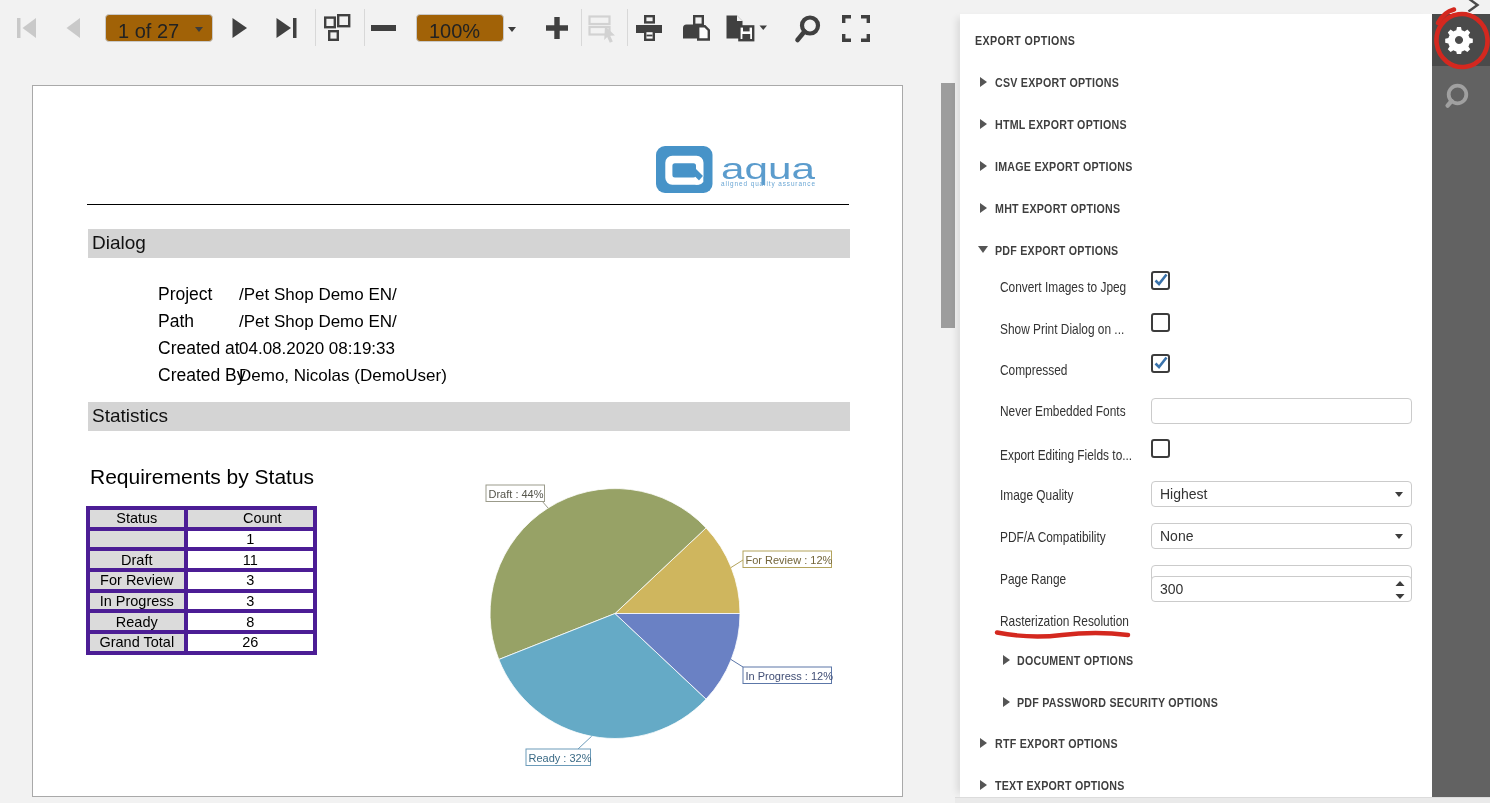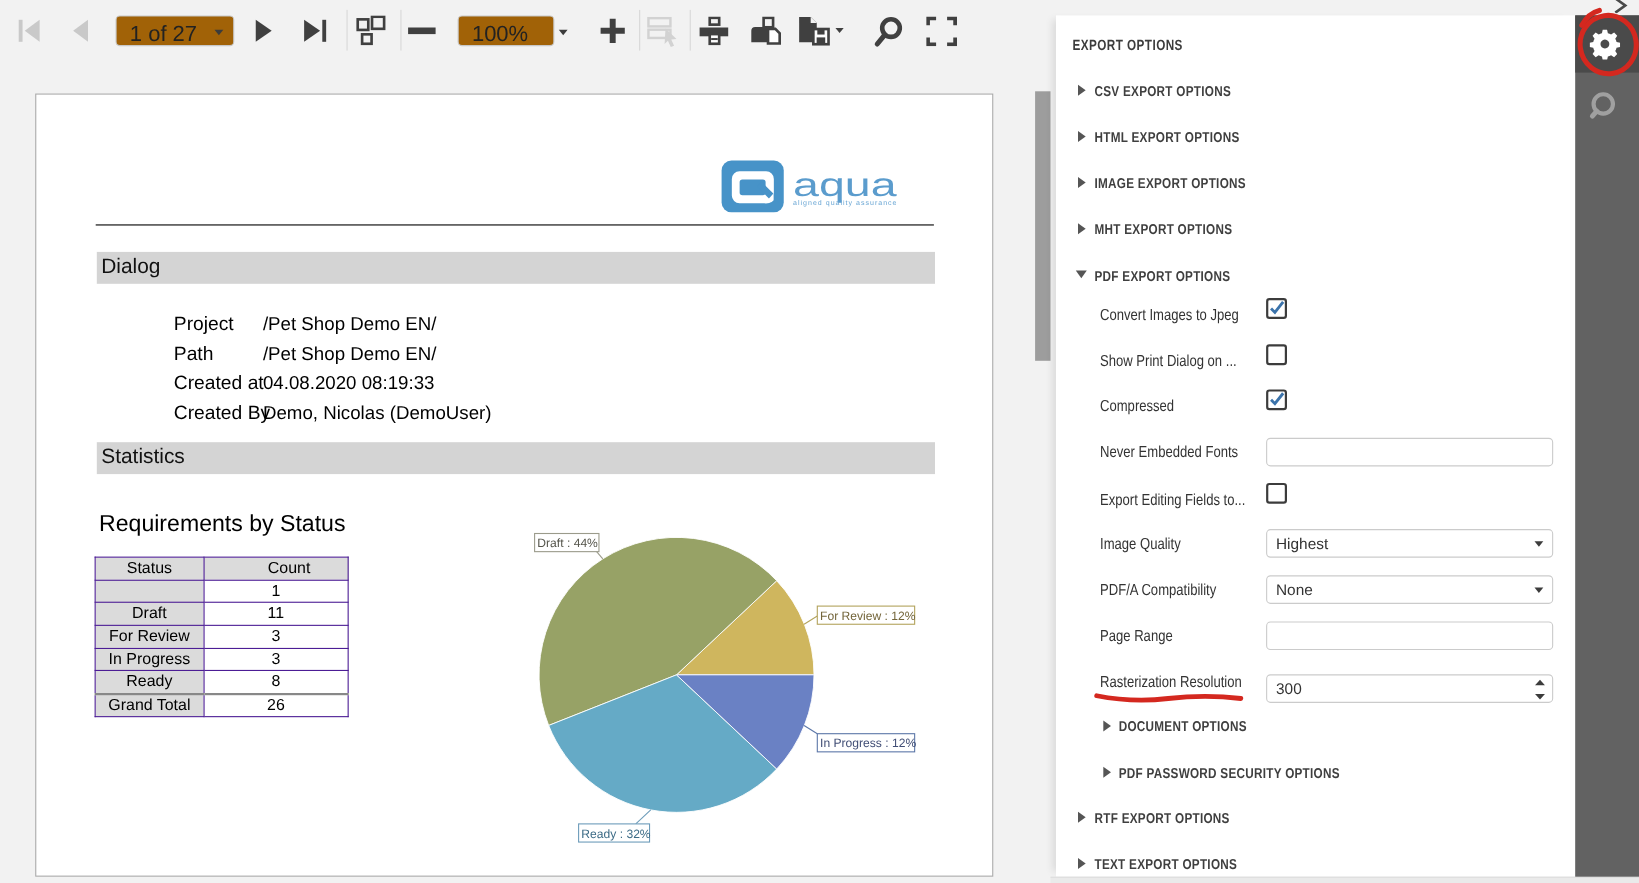--- a/index.html
+++ b/index.html
@@ -16,21 +16,21 @@
   .caret { position:absolute; width:0; height:0; border-left:4px solid transparent;
            border-right:4px solid transparent; border-top:5px solid #3c3c3c; }
 
   
   .page { position:absolute; left:32px; top:85px; width:871px; height:712px;
           background:#fff; border:1px solid #a9a9a9; }
   .docbar { position:absolute; left:55px; width:762px; height:29px; background:#d4d4d4;
             font-size:19px; color:#111; padding:3px 0 0 4px; }
 
   .page table { border:1px solid #808080; }
-  .page table td { border:1px solid #4c1d95; height:20.7px; padding:0; }
+  .page table td { border:4px solid #4c1d95; height:20.7px; padding:0; }
   .page td.g, .page td.g2 { background:#dbdbdb; }
   .page tr:first-child td { background:#dbdbdb; }
   .page tr.gt td { border-top:2px solid #888; }
 
   
   .panel { position:absolute; left:960px; top:14px; width:472px; height:783px; background:#fff; box-shadow:-7px 0 7px -4px rgba(0,0,0,0.10); }
   .sect { position:absolute; font-size:13px; font-weight:bold; color:#3f3f3f; letter-spacing:0.3px; transform:scaleX(0.82); transform-origin:0 50%; white-space:nowrap; }
   .tri-r { position:absolute; width:0; height:0; border-top:5px solid transparent;
            border-bottom:5px solid transparent; border-left:7px solid #555; }
   .tri-d { position:absolute; width:0; height:0; border-left:5px solid transparent;
@@ -261,21 +261,21 @@
       <div class="caret" style="left:243px;top:10px;"></div>
       </div>
     <div class="flabel" style="top:515px;">PDF/A Compatibility</div>
     <div class="fctl" style="top:509px;">
         <div class="val">None</div>
       <div class="caret" style="left:243px;top:10px;"></div>
       </div>
     <div class="flabel" style="top:557px;">Page Range</div>
     <div class="fctl" style="top:550.5px;"></div>
     <div class="flabel" style="top:599px;">Rasterization Resolution</div>
-    <div class="fctl" style="top:599px;padding-left:16px;">
+    <div class="fctl" style="top:562px;padding-left:16px;">
         <div class="val">300</div>
       <svg class="abs" style="left:242px;top:3px;" width="12" height="20" viewBox="0 0 12 20">
         <path d="M6,1 L10.5,6 H1.5 Z" fill="#3c3c3c"></path>
         <path d="M6,19 L10.5,14 H1.5 Z" fill="#3c3c3c"></path>
       </svg>
       </div>
 
     <div class="tri-r" style="left:43px;top:641px;"></div>
     <div class="sect" style="left:57px;top:639px;">DOCUMENT OPTIONS</div>
     <div class="tri-r" style="left:43px;top:683px;"></div>

